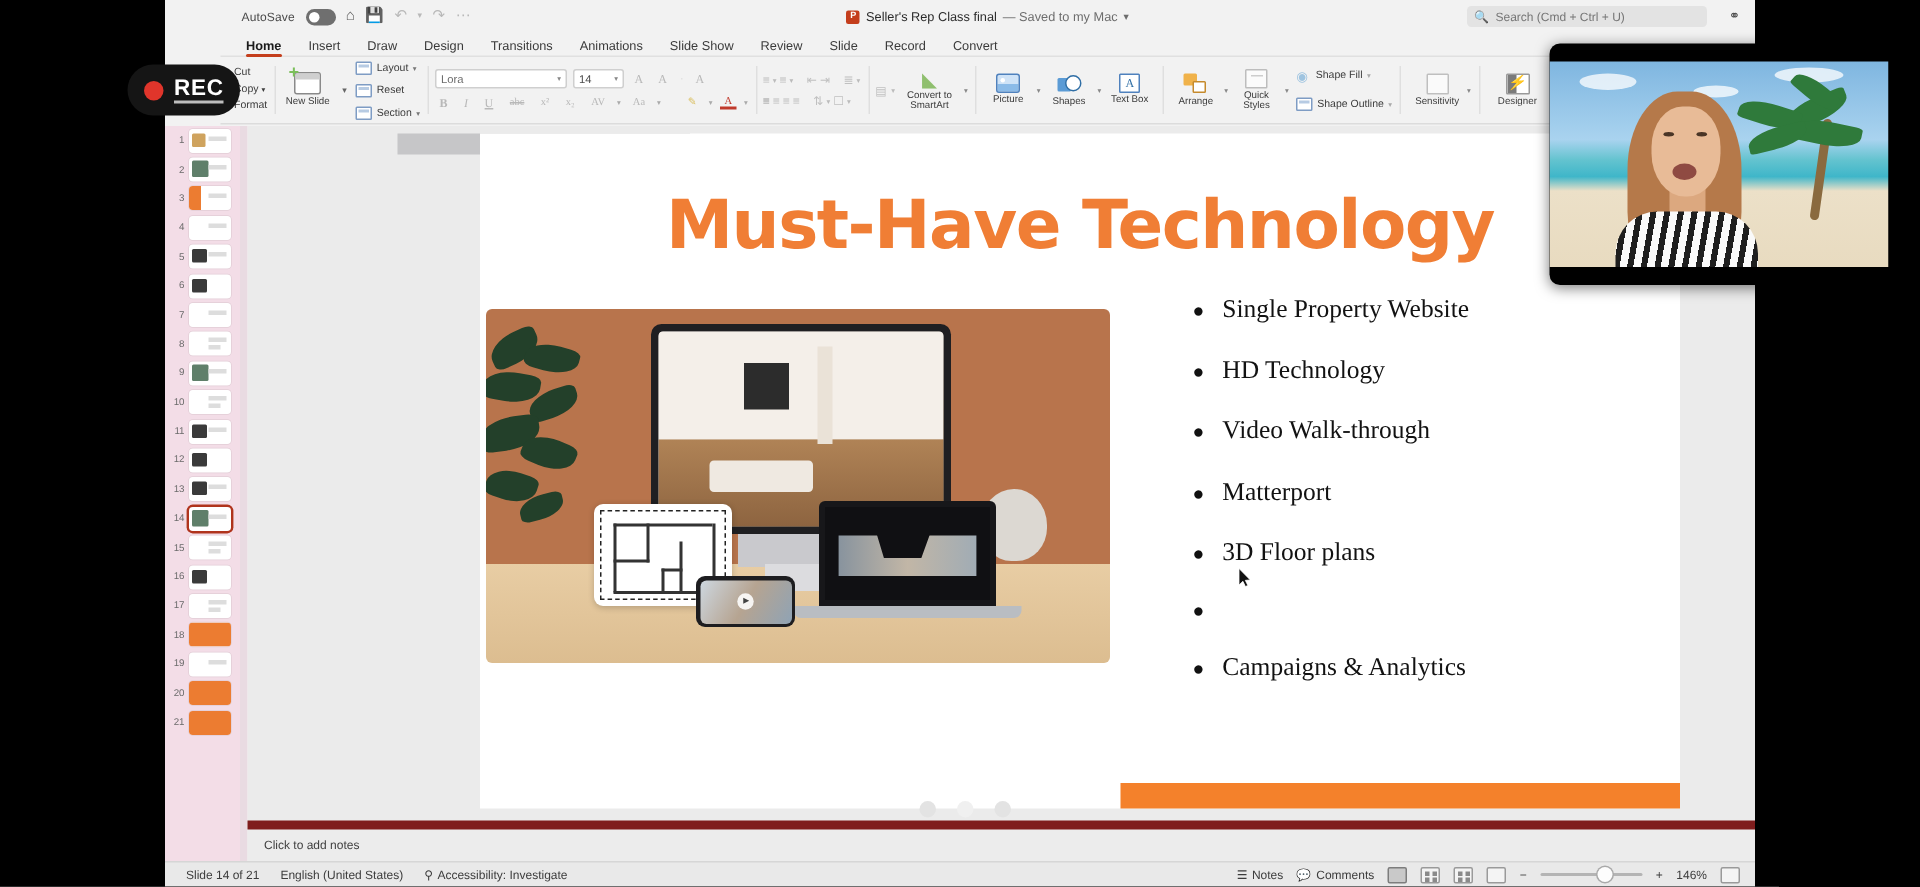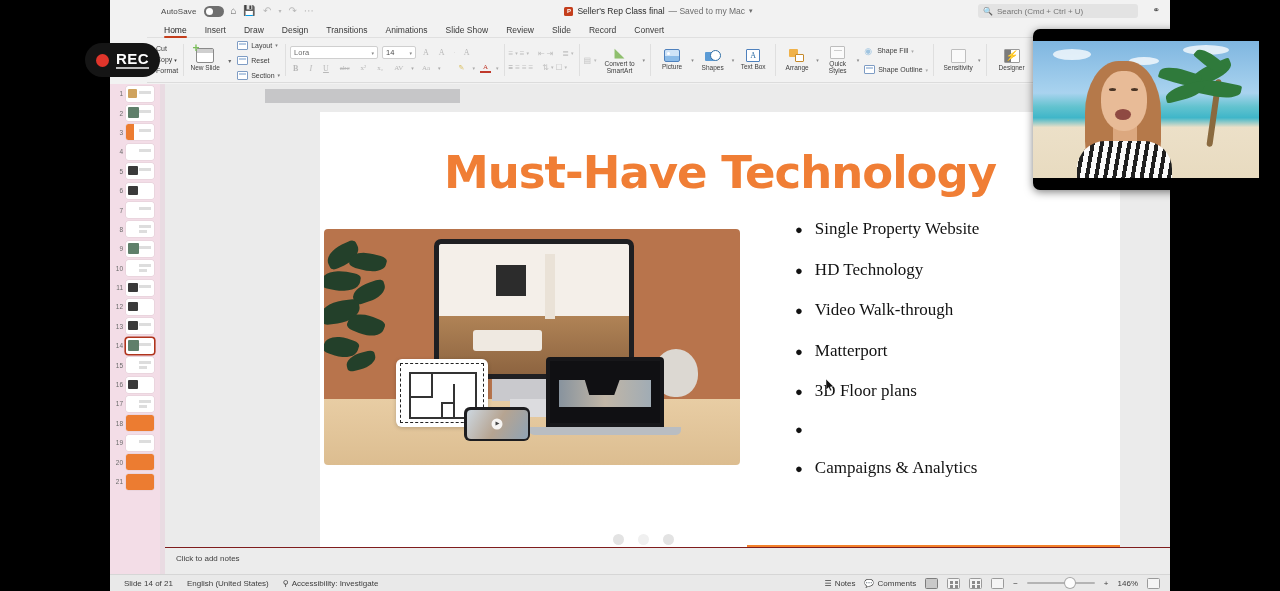--- a/index.html
+++ b/index.html
@@ -65,21 +65,21 @@
 
   
   #tabs {
     height: 16px; display: flex; align-items: flex-end; gap: 0;
     padding-left: 8px; background: #f2f2f2; border-bottom: 1px solid #e0e0e0;
   }
   .tab {
     font-size: 8.5px; color: #3a3a3a; padding: 0 9px 2px 9px; position: relative;
     white-space: nowrap;
   }
-  .tab.active { font-weight: normal; color: #1b1b1b; }
+  .tab.active { font-weight: bold; color: #1b1b1b; }
   .tab.active::after {
     content: ""; position: absolute; left: 9px; right: 9px; bottom: -1px;
     height: 2px; background: #c43e1c; border-radius: 1px;
   }
 
   
   #ribbon {
     height: 45px; background: #f2f2f2; display: flex; align-items: stretch;
     border-bottom: 1px solid #dcdcdc; padding-left: 4px;
   }
@@ -207,21 +207,21 @@
   
   #canvas-area {
     position: absolute; left: 55px; top: 0; right: 0; bottom: 0;
     background: #ebebeb; overflow: hidden;
   }
   #gray-bar {
     position: absolute; left: 100px; top: 5px; width: 195px; height: 14px;
     background: #c6c6c8;
   }
   #slide {
-    position: absolute; left: 155px; top: 28px; width: 800px; height: 450px;
+    position: absolute; left: 155px; top: 5px; width: 800px; height: 450px;
     background: #fff; overflow: hidden;
   }
   #slide-title {
     position: absolute; left: 0; right: 0; top: 34px; text-align: center;
     font-size: 45px; font-weight: bold; color: #f07e35;
     font-family: "DejaVu Sans", sans-serif; letter-spacing: -1px;
   }
   #slide-logo {
     position: absolute; right: 18px; top: 10px; width: 66px;
     font-family: "Liberation Sans", sans-serif; line-height: 11px;
@@ -327,21 +327,21 @@
 
   #hscroll {
     position: absolute; left: 370px; bottom: 4px; width: 325px; height: 7px;
     background: #1b1b1b; border-radius: 4px;
   }
   #mouse-cursor { position: absolute; left: 661px; top: 295px; width: 8px; height: 12px; }
 
   
   #notes-pane {
     position: absolute; left: 55px; right: 0; bottom: 0; height: 27px;
-    background: #ececec; border-top: 1px solid #7f1d1d;
+    background: #ececec; border-top: 6px solid #7f1d1d;
   }
   #notes-text { font-size: 8px; color: #3f3f3f; padding: 6px 0 0 11px; }
 
   
   #statusbar {
     position: absolute; left: 0; right: 0; bottom: 0; height: 17px;
     background: #e9e9e9; border-top: 1px solid #d6d6d6;
     display: flex; align-items: center; font-size: 8px; color: #3c3c3c;
   }
   #status-left { display: flex; align-items: center; gap: 14px; padding-left: 14px; }

